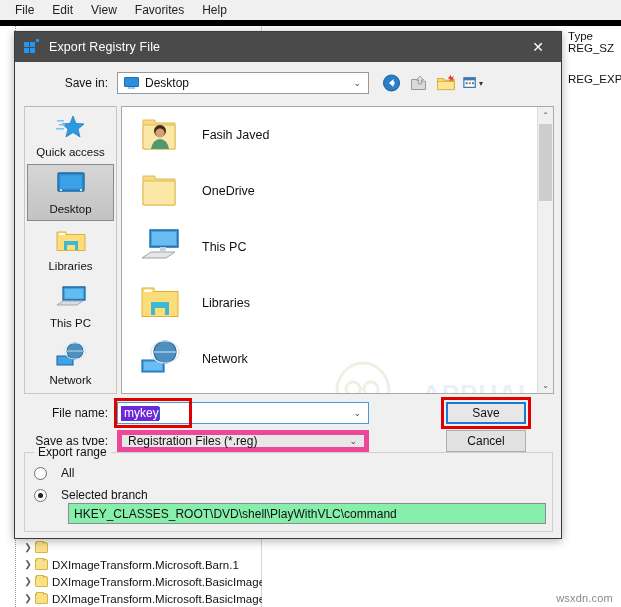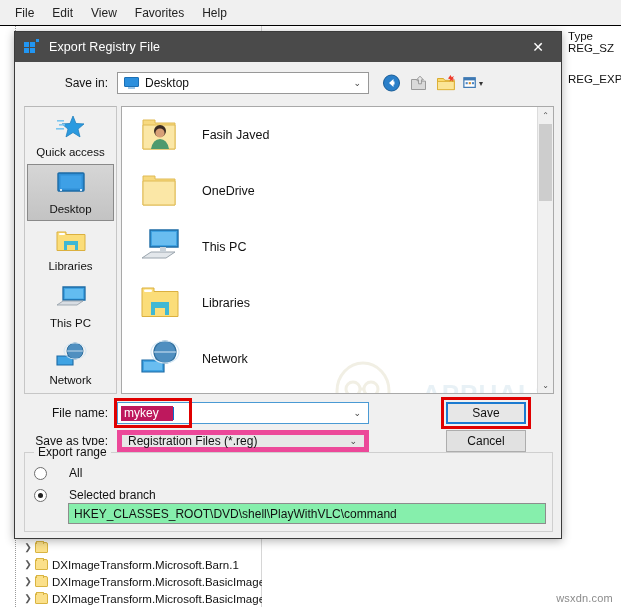--- a/index.html
+++ b/index.html
@@ -14,21 +14,21 @@
     position: relative;
     width: 621px; height: 607px;
     background: #ffffff;
   }
 
   
   .regedit-menubar {
     position: absolute; left: 0; top: 0;
     width: 621px; height: 26px;
     background: #f0f0f0;
-    border-bottom: 1px solid #000000;
+    border-bottom: 6px solid #000000;
     display: flex; align-items: center;
     padding-left: 6px;
   }
   .menu-item {
     font-size: 12px; color: #222;
     padding: 3px 9px;
     white-space: nowrap;
   }
   .regedit-body {
     position: absolute; left: 0; top: 26px;
@@ -250,22 +250,22 @@
   }
   .fn-input-wrap {
     width: 252px; height: 22px;
     background: #ffffff;
     border: 1px solid #4a9ad4;
     display: flex; align-items: center;
     position: relative;
   }
   .fn-value {
     font-size: 12px; color: #ffffff;
-    background: #be185d;
-    padding: 0 14px 0 3px;
+    background: #6d28d9;
+    padding: 0 0 0 3px;
     margin-left: 3px;
     line-height: 15px;
   }
   .fn-caret {
     width: 1px; height: 13px; background: #0b6ecc;
   }
   .type-combo {
     width: 252px; height: 22px;
     background: #e7e7e7;
     border: 5px solid #ec4899;
@@ -301,21 +301,21 @@
     border: 1px solid #cfcfcf;
   }
   .group-legend {
     position: absolute; left: 9px; top: -8px;
     background: #f0f0f0;
     padding: 0 4px;
     font-size: 12px; color: #111;
   }
   .radio-row {
     position: absolute; left: 9px;
-    display: flex; align-items: center; gap: 22px;
+    display: flex; align-items: center; gap: 14px;
     font-size: 12px; color: #111;
   }
   .radio {
     width: 13px; height: 13px;
     border: 1px solid #6e6e6e;
     border-radius: 50%;
     background: #ffffff;
     position: relative; flex: 0 0 13px;
   }
   .radio.on::after {

